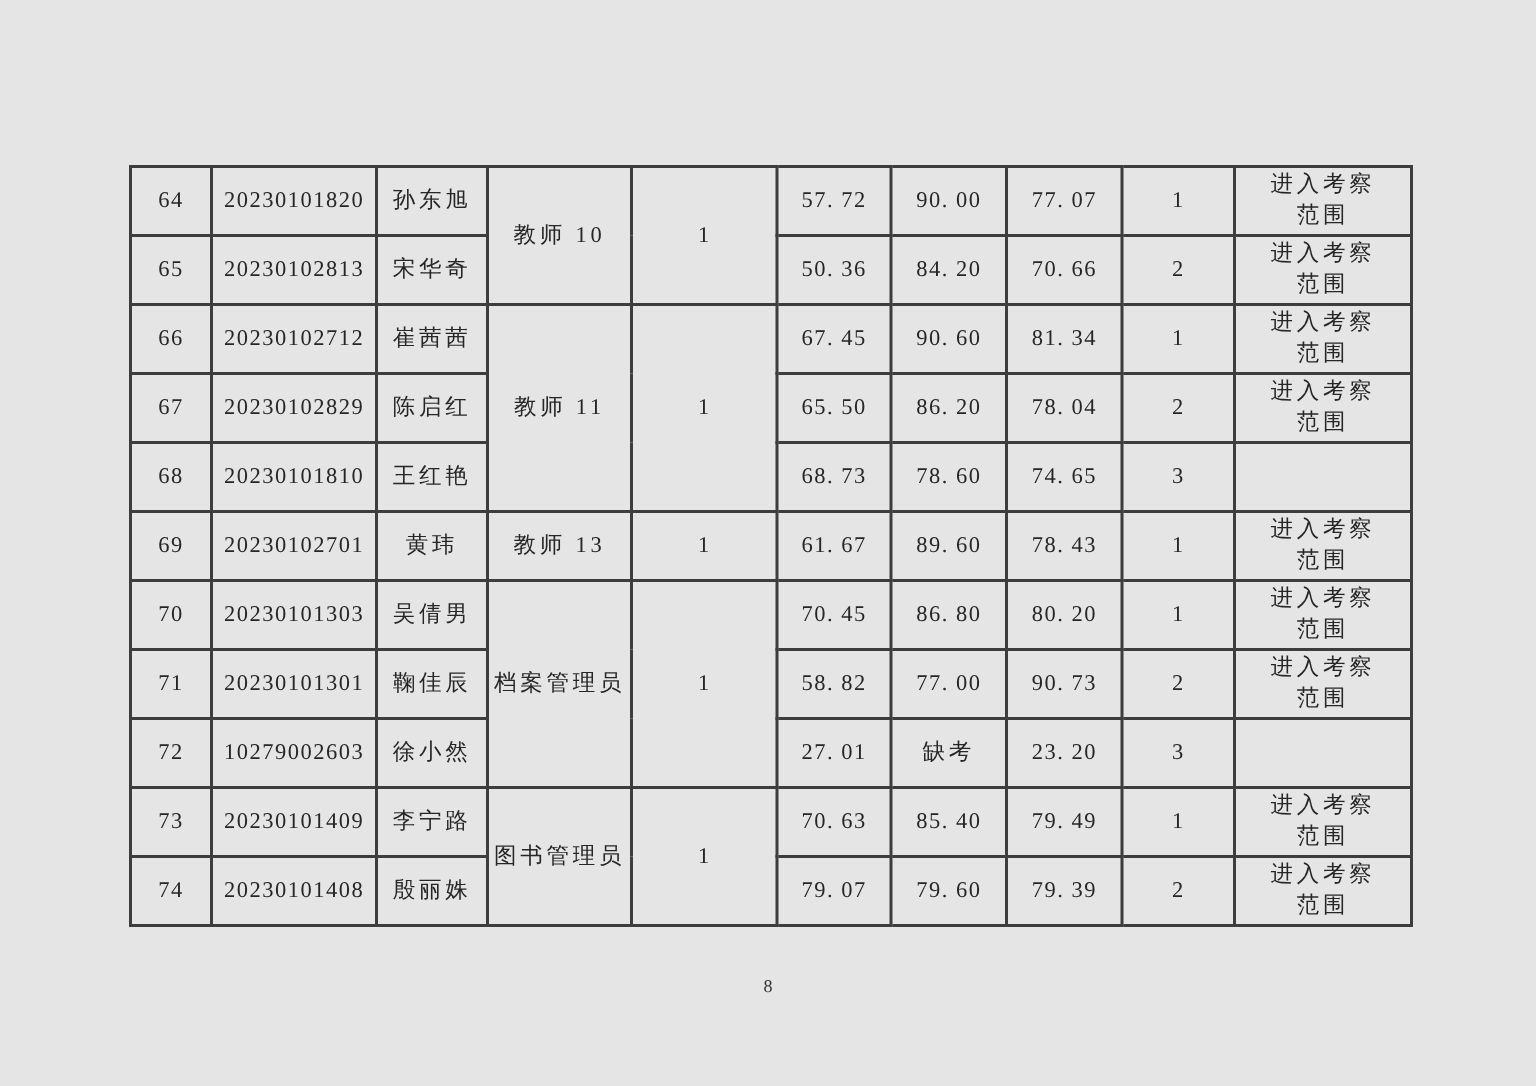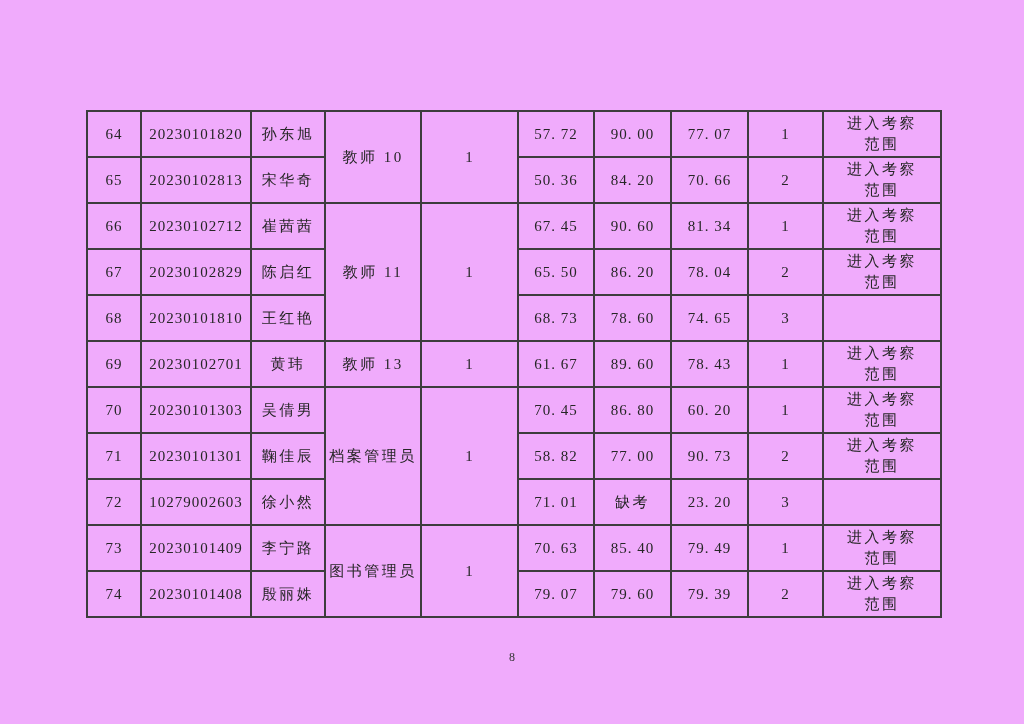--- a/index.html
+++ b/index.html
@@ -4,21 +4,21 @@
 <style>
   html, body {
     margin: 0;
     padding: 0;
     background: #ffffff;
   }
   .page {
     position: relative;
     width: 1024px;
     height: 724px;
-    background: #f0abfc;
+    background: #e5e5e5;
     overflow: hidden;
     font-family: "Liberation Serif", "DejaVu Serif", serif;
     color: #262626;
   }
   table.results {
     position: absolute;
     left: 86px;
     top: 110px;
     width: 854px;
     border-collapse: collapse;
@@ -147,41 +147,41 @@
       </tr>
 
       <tr>
         <td class="num">70</td>
         <td class="num">20230101303</td>
         <td class="cjk">吴倩男</td>
         <td class="cjk" rowspan="3">档案管理员</td>
         <td class="num" rowspan="3">1</td>
         <td class="num">70. 45</td>
         <td class="num">86. 80</td>
-        <td class="num">60. 20</td>
+        <td class="num">80. 20</td>
         <td class="num">1</td>
         <td><span class="remark-text">进入考察范围</span></td>
       </tr>
 
       <tr>
         <td class="num">71</td>
         <td class="num">20230101301</td>
         <td class="cjk">鞠佳辰</td>
         <td class="num">58. 82</td>
         <td class="num">77. 00</td>
         <td class="num">90. 73</td>
         <td class="num">2</td>
         <td><span class="remark-text">进入考察范围</span></td>
       </tr>
 
       <tr>
         <td class="num">72</td>
         <td class="num">10279002603</td>
         <td class="cjk">徐小然</td>
-        <td class="num">71. 01</td>
+        <td class="num">27. 01</td>
         <td class="cjk">缺考</td>
         <td class="num">23. 20</td>
         <td class="num">3</td>
         <td><span class="remark-text"></span></td>
       </tr>
 
       <tr>
         <td class="num">73</td>
         <td class="num">20230101409</td>
         <td class="cjk">李宁路</td>

